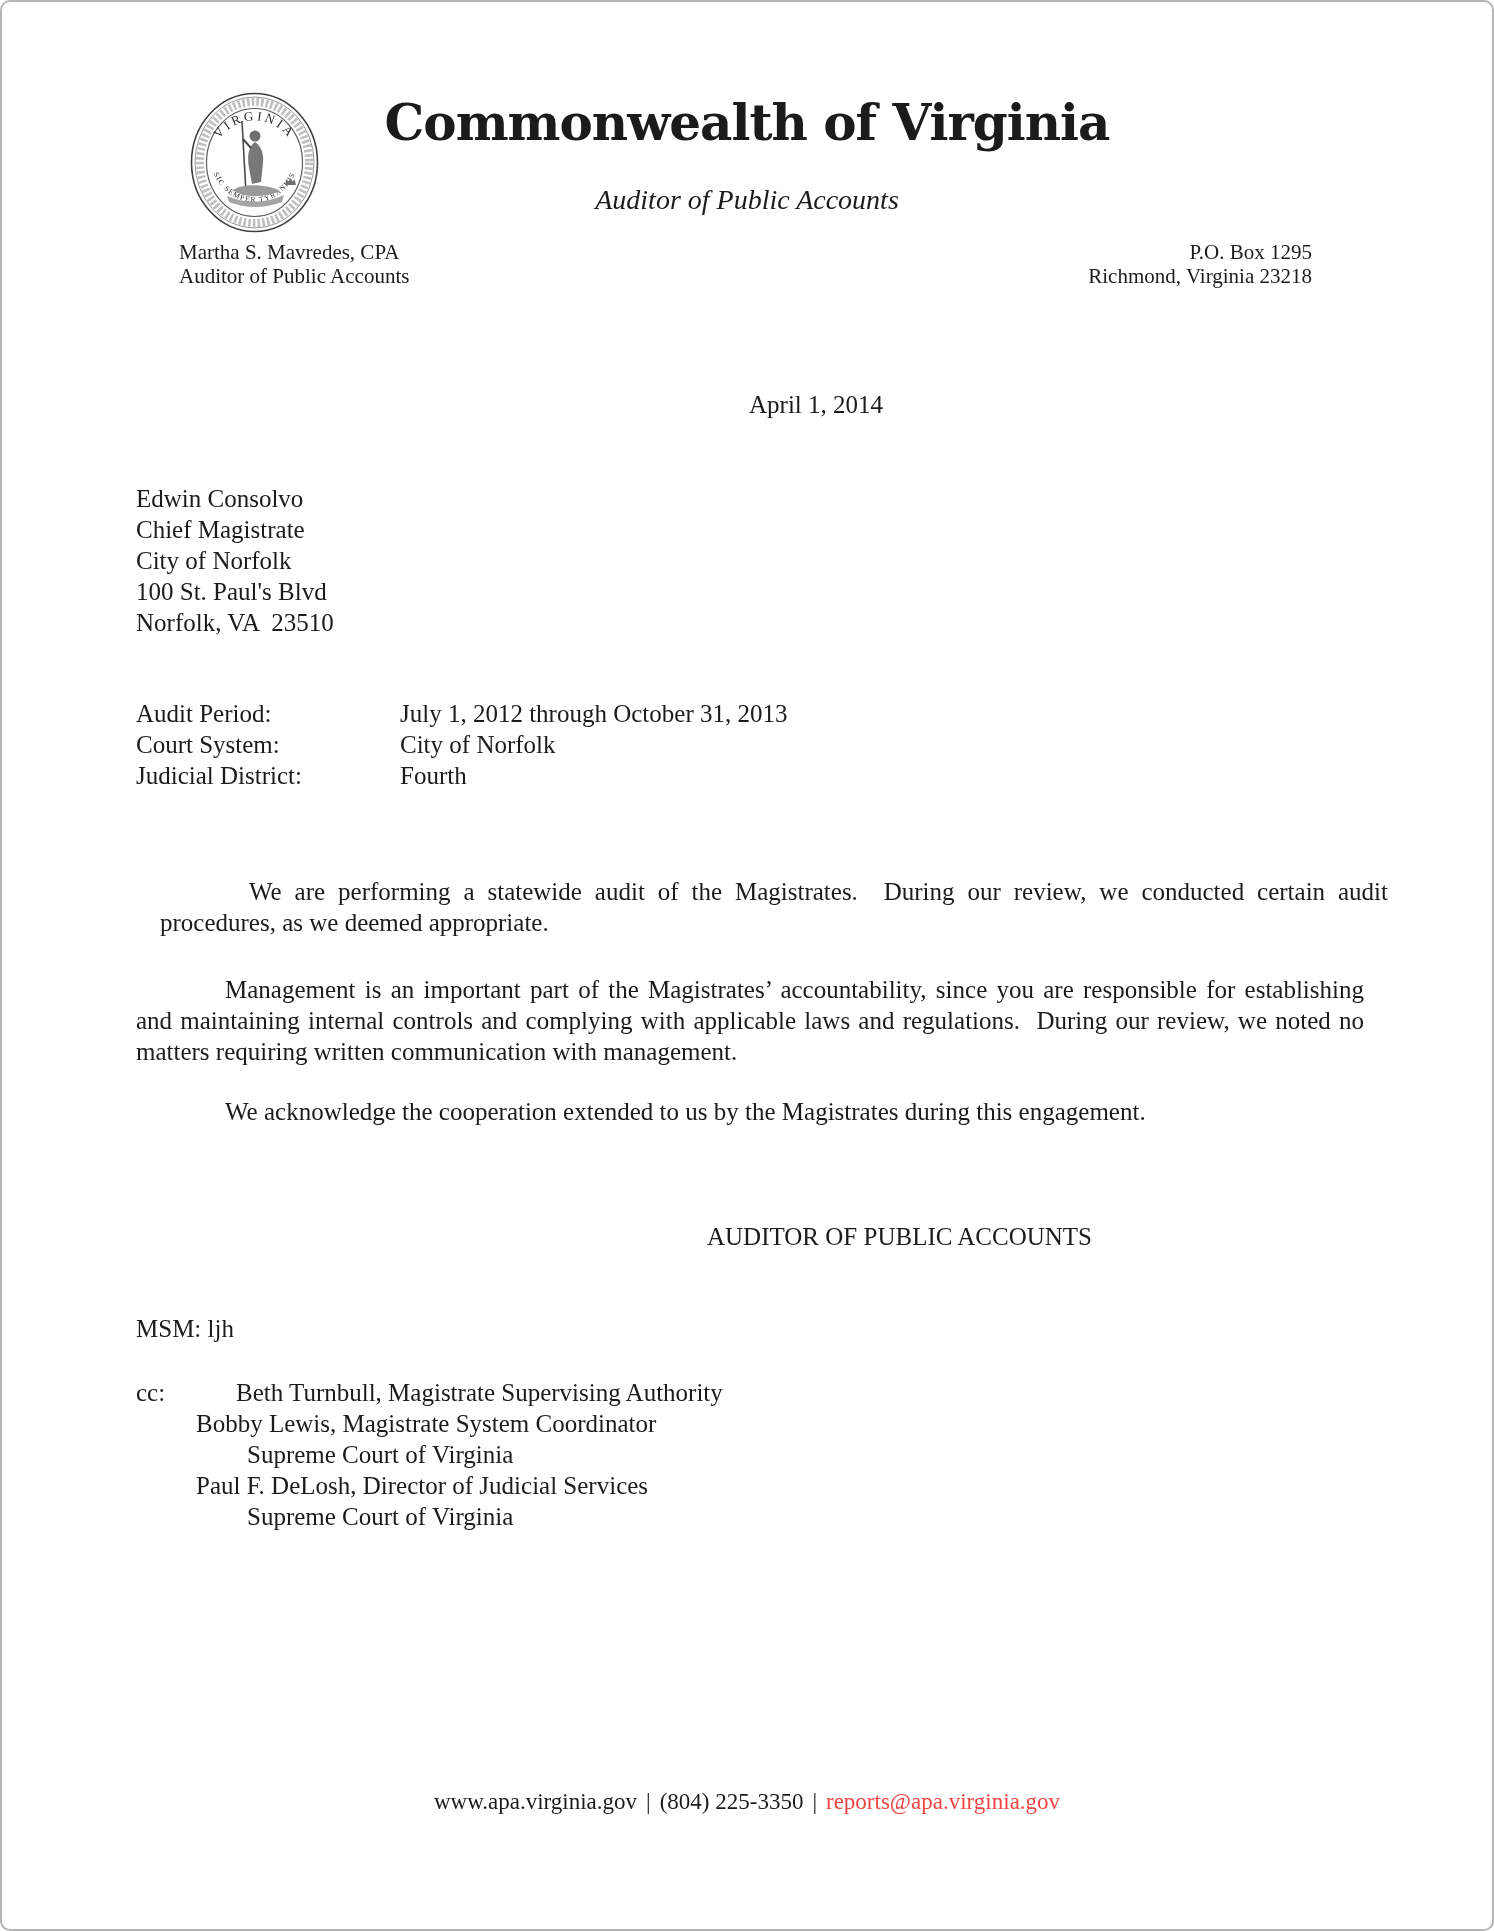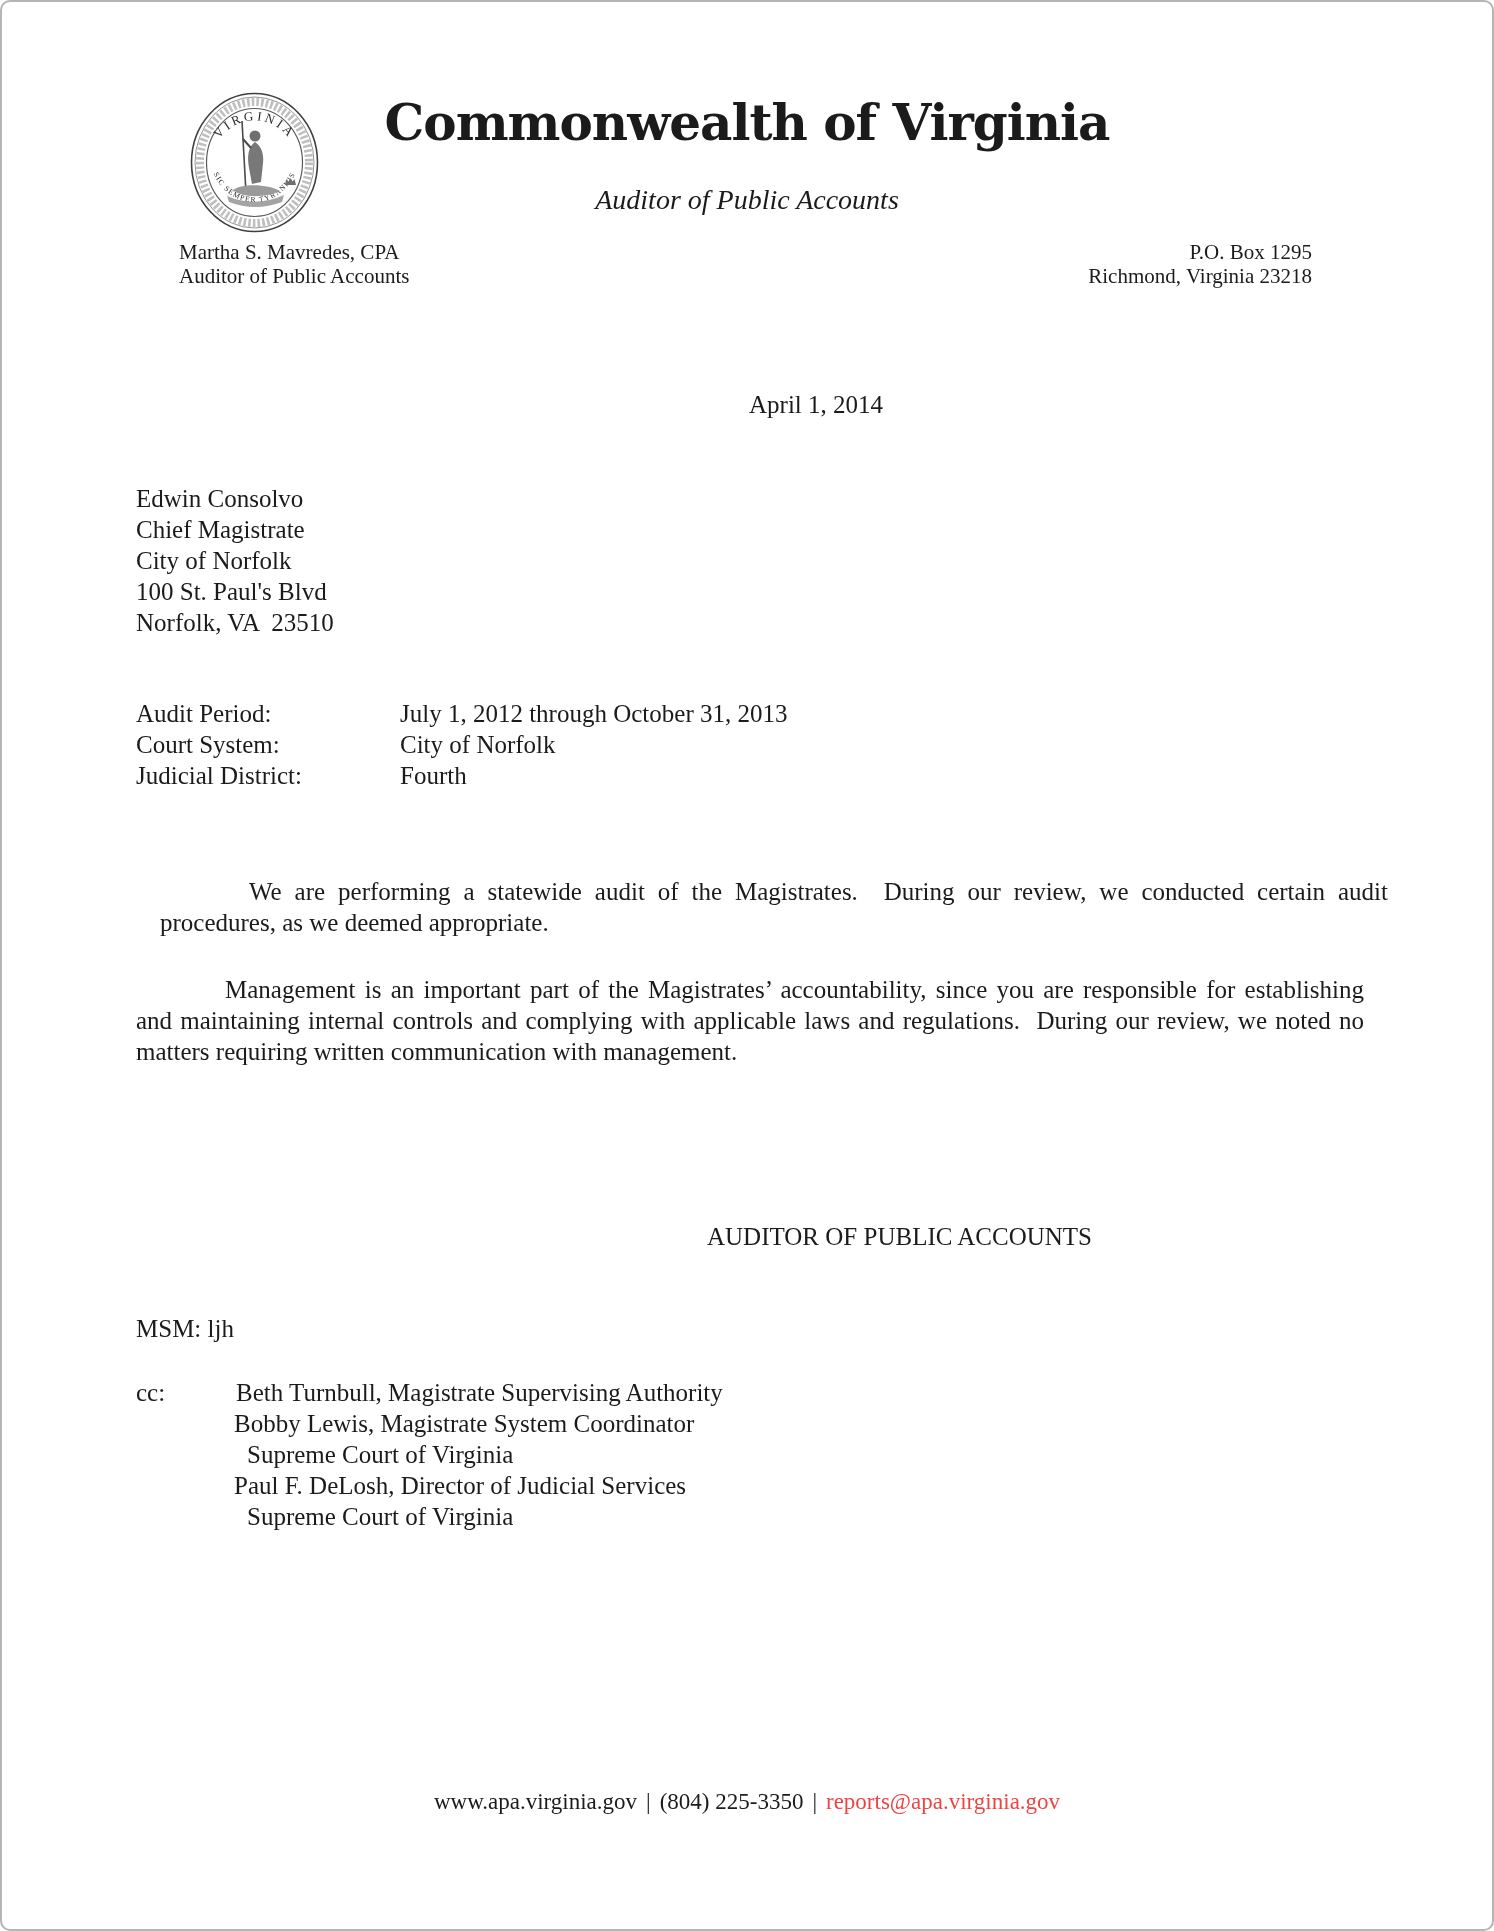--- a/index.html
+++ b/index.html
@@ -43,21 +43,21 @@
     white-space:pre-wrap;margin:0;
   }
   .para-1{top:874px;margin-left:24px;}
   .para-2{top:972px;}
   .para-3{top:1094px;}
   .signature-block{left:705px;top:1219px;font-size:25px;line-height:31px;}
   .typist-initials{left:134px;top:1311px;font-size:25px;line-height:31px;}
   .cc-block{left:134px;top:1375px;font-size:25px;line-height:31px;}
   .cc-first{display:flex;}
   .cc-col-label{width:92px;flex:0 0 92px;}
-  .cc-entry{margin-left:98px;}
+  .cc-entry{margin-left:60px;}
   .cc-entry.first{margin-left:8px;}
   .cc-entry.indented{margin-left:111px;}
   
   .page-footer{
     left:0;top:1786px;width:100%;text-align:center;
     font-size:23px;line-height:28px;
   }
   .footer-sep{margin:0 9px;}
   .email-link{color:#ef4444;cursor:pointer;}
 </style>
@@ -123,20 +123,21 @@
       <div class="audit-value">City of Norfolk</div>
     </div>
     <div class="audit-row">
       <div class="audit-label">Judicial District:</div>
       <div class="audit-value">Fourth</div>
     </div>
   </div>
 
   <p class="abs para para-1">We are performing a statewide audit of the Magistrates.  During our review, we conducted certain audit procedures, as we deemed appropriate.</p>
   <p class="abs para para-2">Management is an important part of the Magistrates’ accountability, since you are responsible for establishing and maintaining internal controls and complying with applicable laws and regulations.  During our review, we noted no matters requiring written communication with management.</p>
+  <p class="abs para para-3">We acknowledge the cooperation extended to us by the Magistrates during this engagement.</p>
 
   <div class="abs signature-block">AUDITOR OF PUBLIC ACCOUNTS</div>
 
   <div class="abs typist-initials">MSM: ljh</div>
 
   <div class="abs cc-block">
     <div class="cc-first">
       <div class="cc-col-label">cc:</div>
       <div class="cc-entry first">Beth Turnbull, Magistrate Supervising Authority</div>
     </div>

